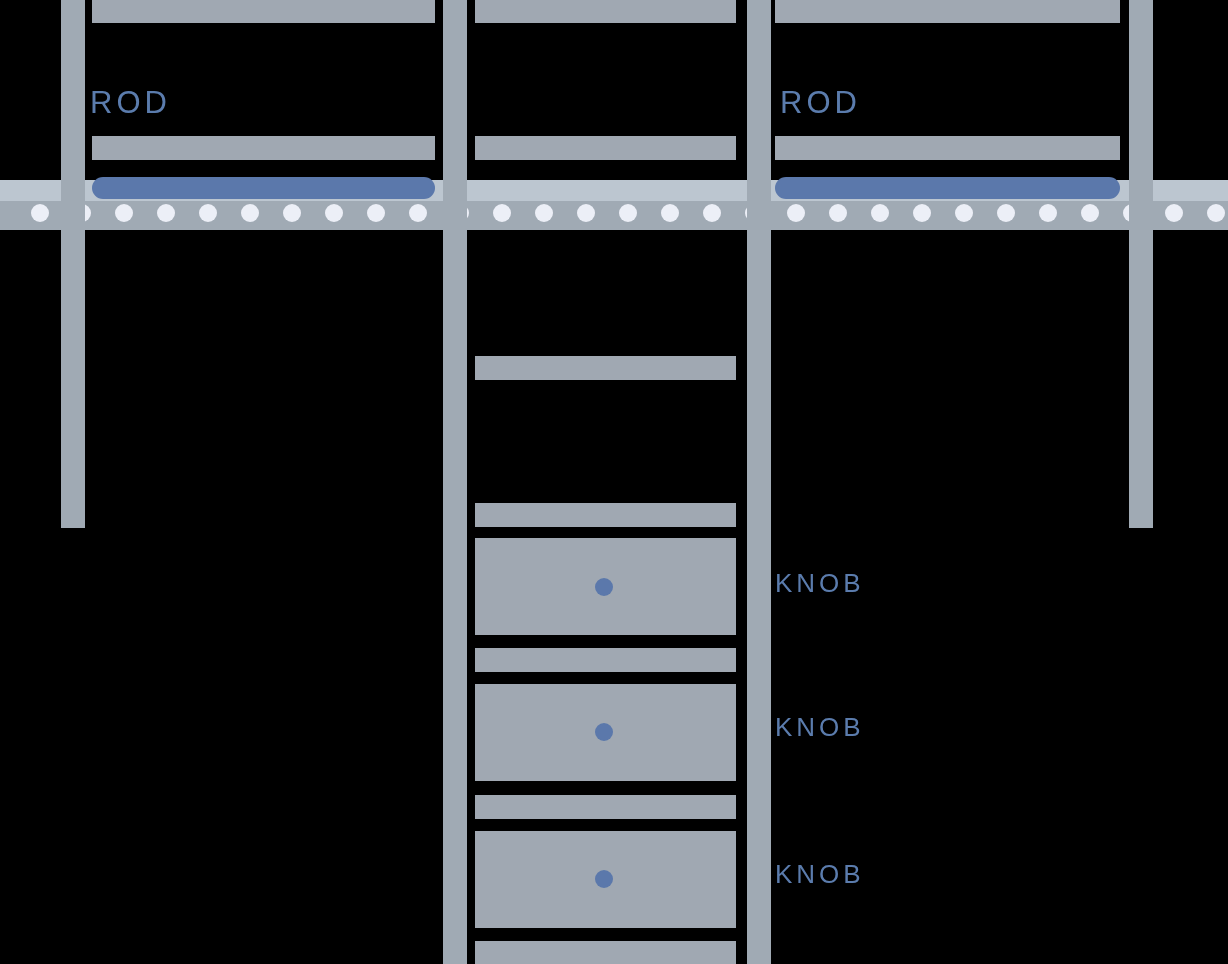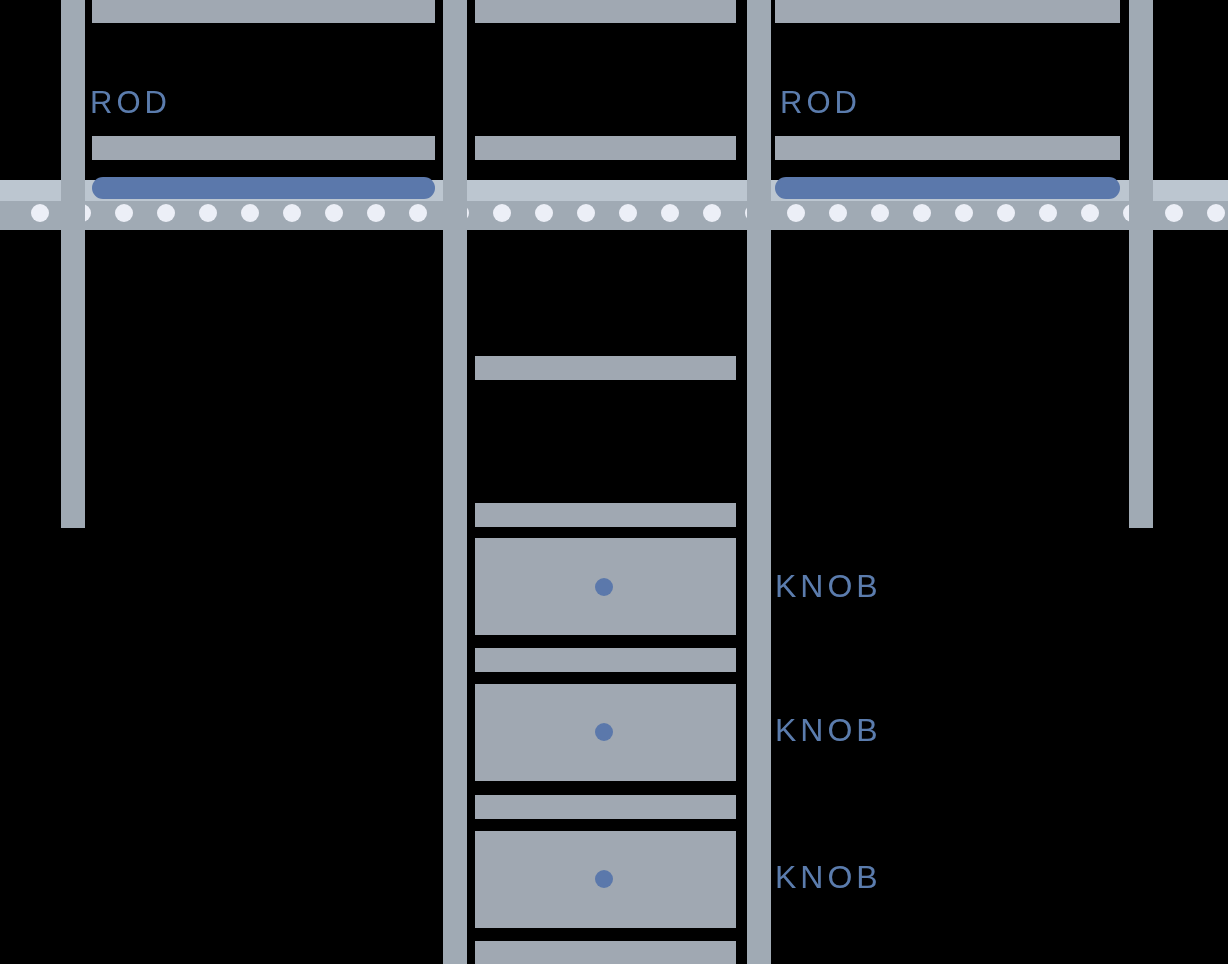--- a/index.html
+++ b/index.html
@@ -9,21 +9,21 @@
 
   .shelf{position:absolute;background:#a0a8b2;}
   .vrail{position:absolute;background:#a0aab4;}
   .hrail-light{position:absolute;background:#bcc6d0;}
   .hrail{position:absolute;background:#a0aab4;}
   .peg{position:absolute;background:#eceff7;border-radius:50%;}
   .rod{position:absolute;background:#5b78ab;border-radius:11px;}
   .drawer{position:absolute;background:#a0a8b2;}
   .knobdot{position:absolute;background:#5b78ab;border-radius:50%;}
   .lbl{position:absolute;color:#5b7cad;letter-spacing:4px;
-       font-size:32px;font-weight:400;white-space:nowrap;}
+       font-size:26px;font-weight:400;white-space:nowrap;}
   .lbl-rod{font-size:31px;}
 </style>
 </head>
 <body>
 
 <div id="stage">
     <div class="shelf" style="left: 92px; top: 0px; width: 343px; height: 23px;"></div>
     <div class="shelf" style="left: 92px; top: 136px; width: 343px; height: 24px;"></div>
     <div class="shelf" style="left: 475px; top: 0px; width: 261px; height: 23px;"></div>
     <div class="shelf" style="left: 475px; top: 136px; width: 261px; height: 24px;"></div>

